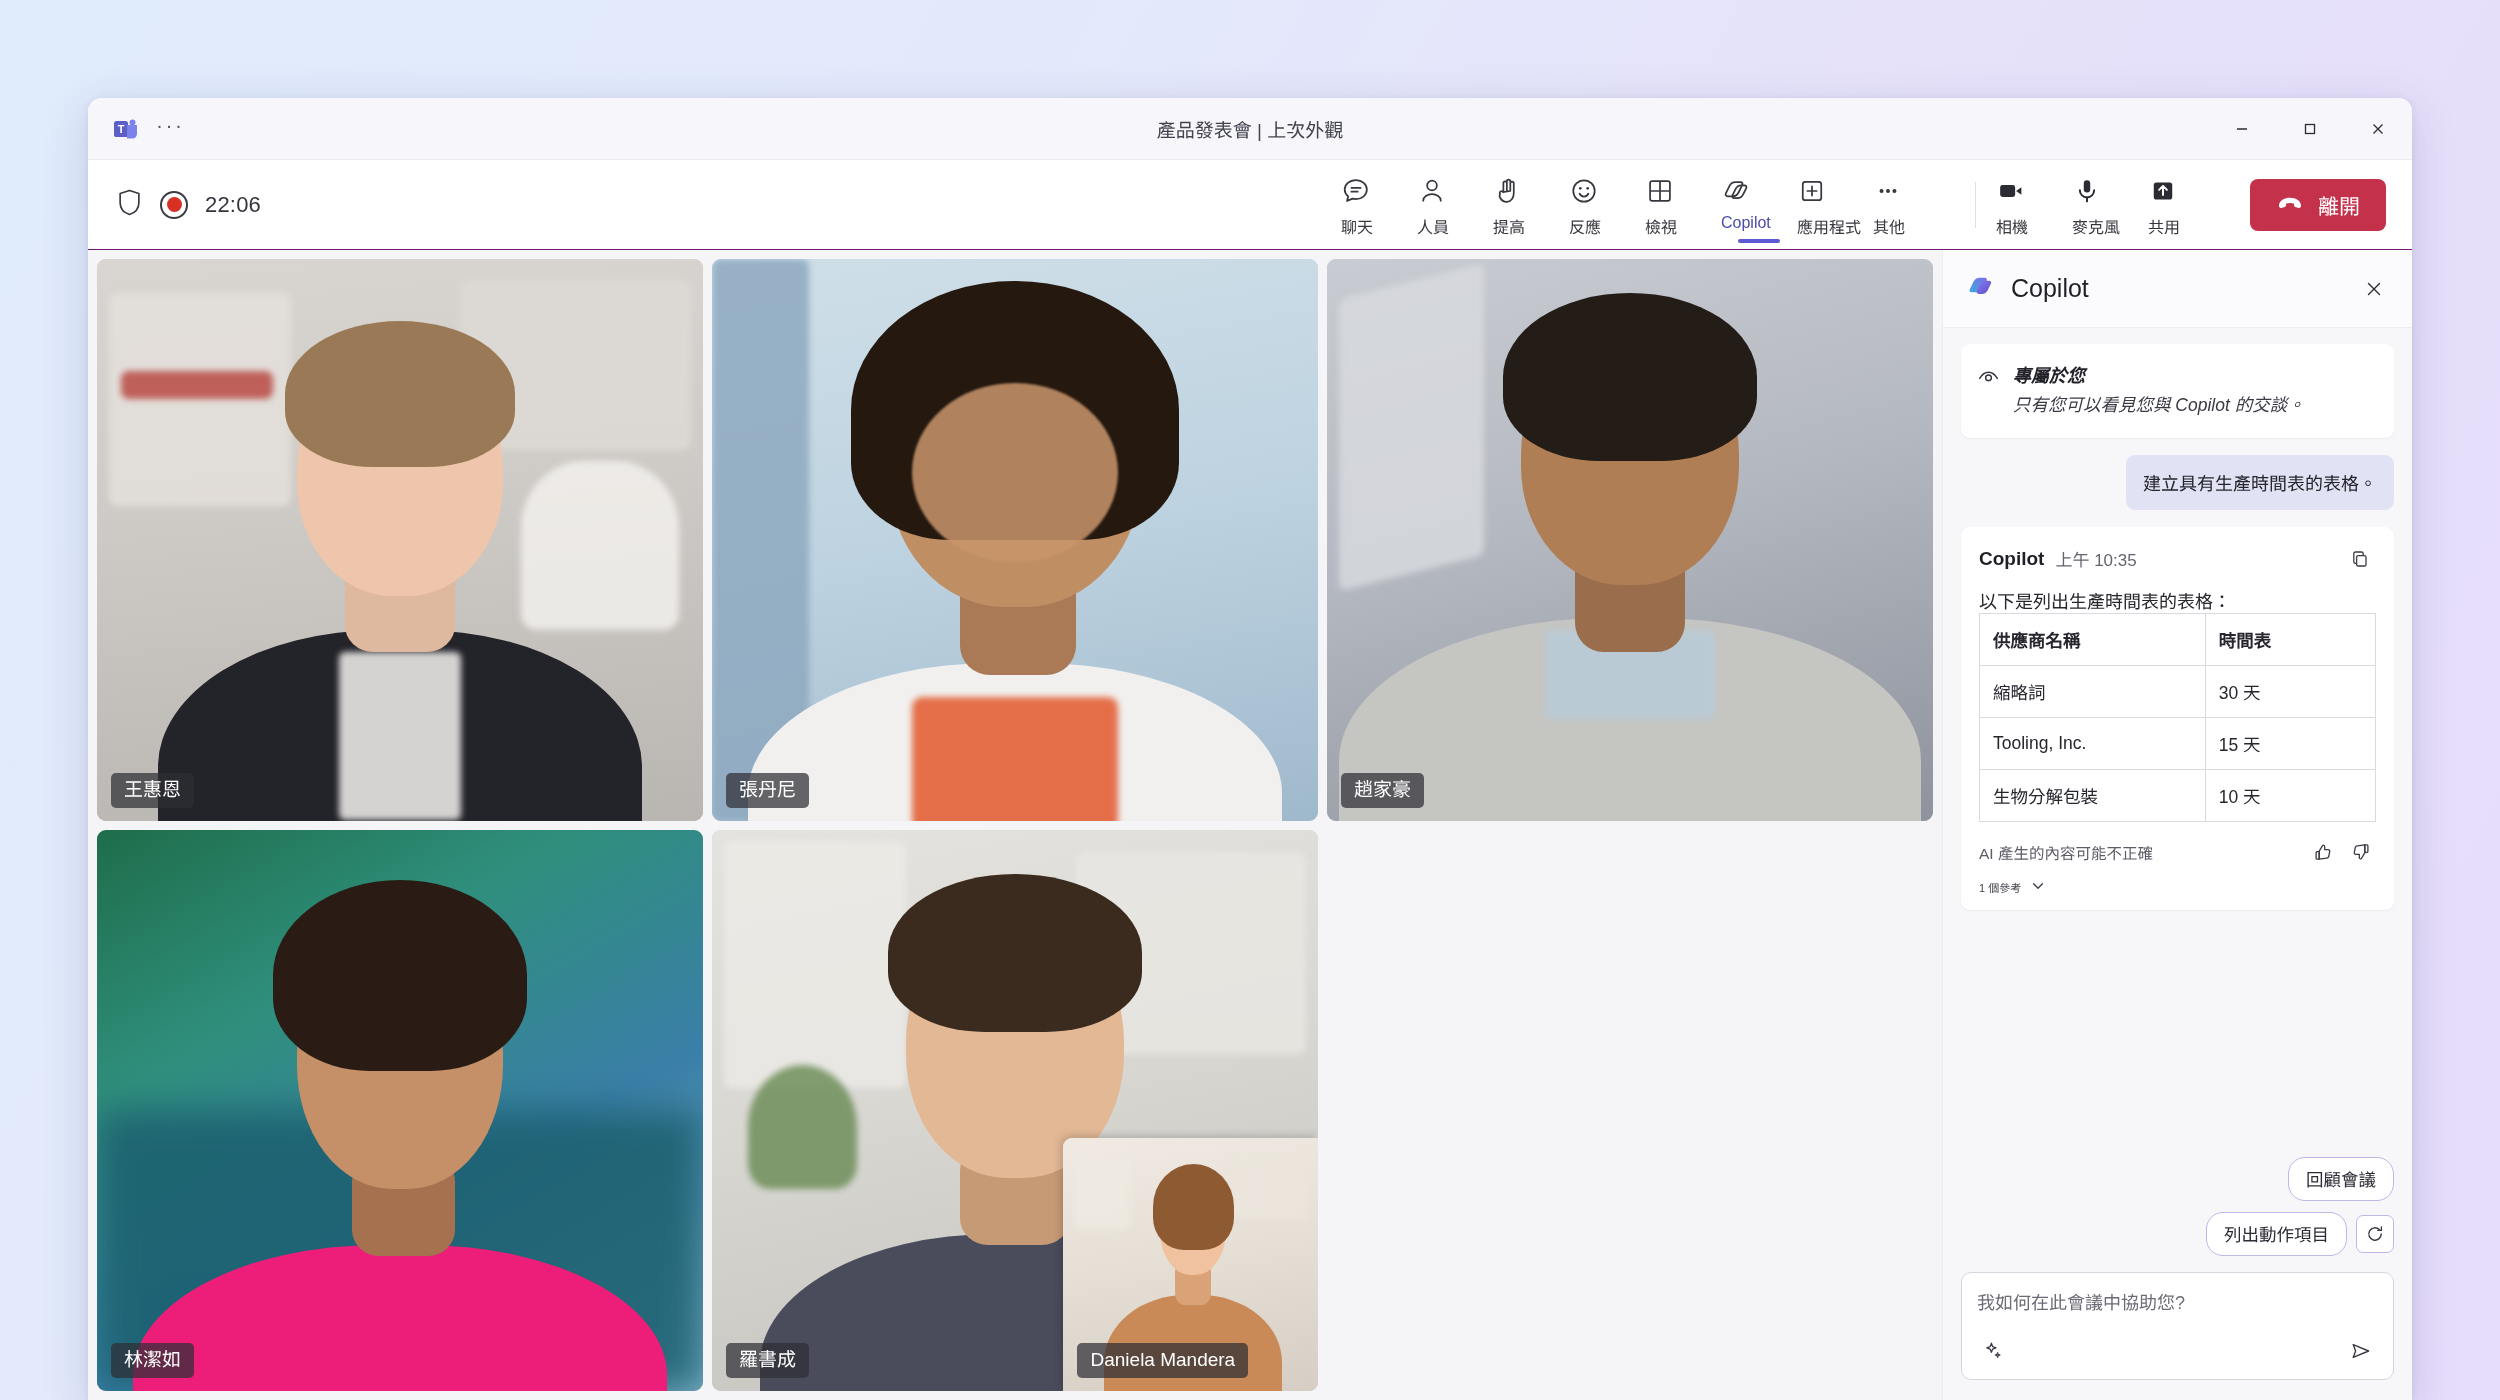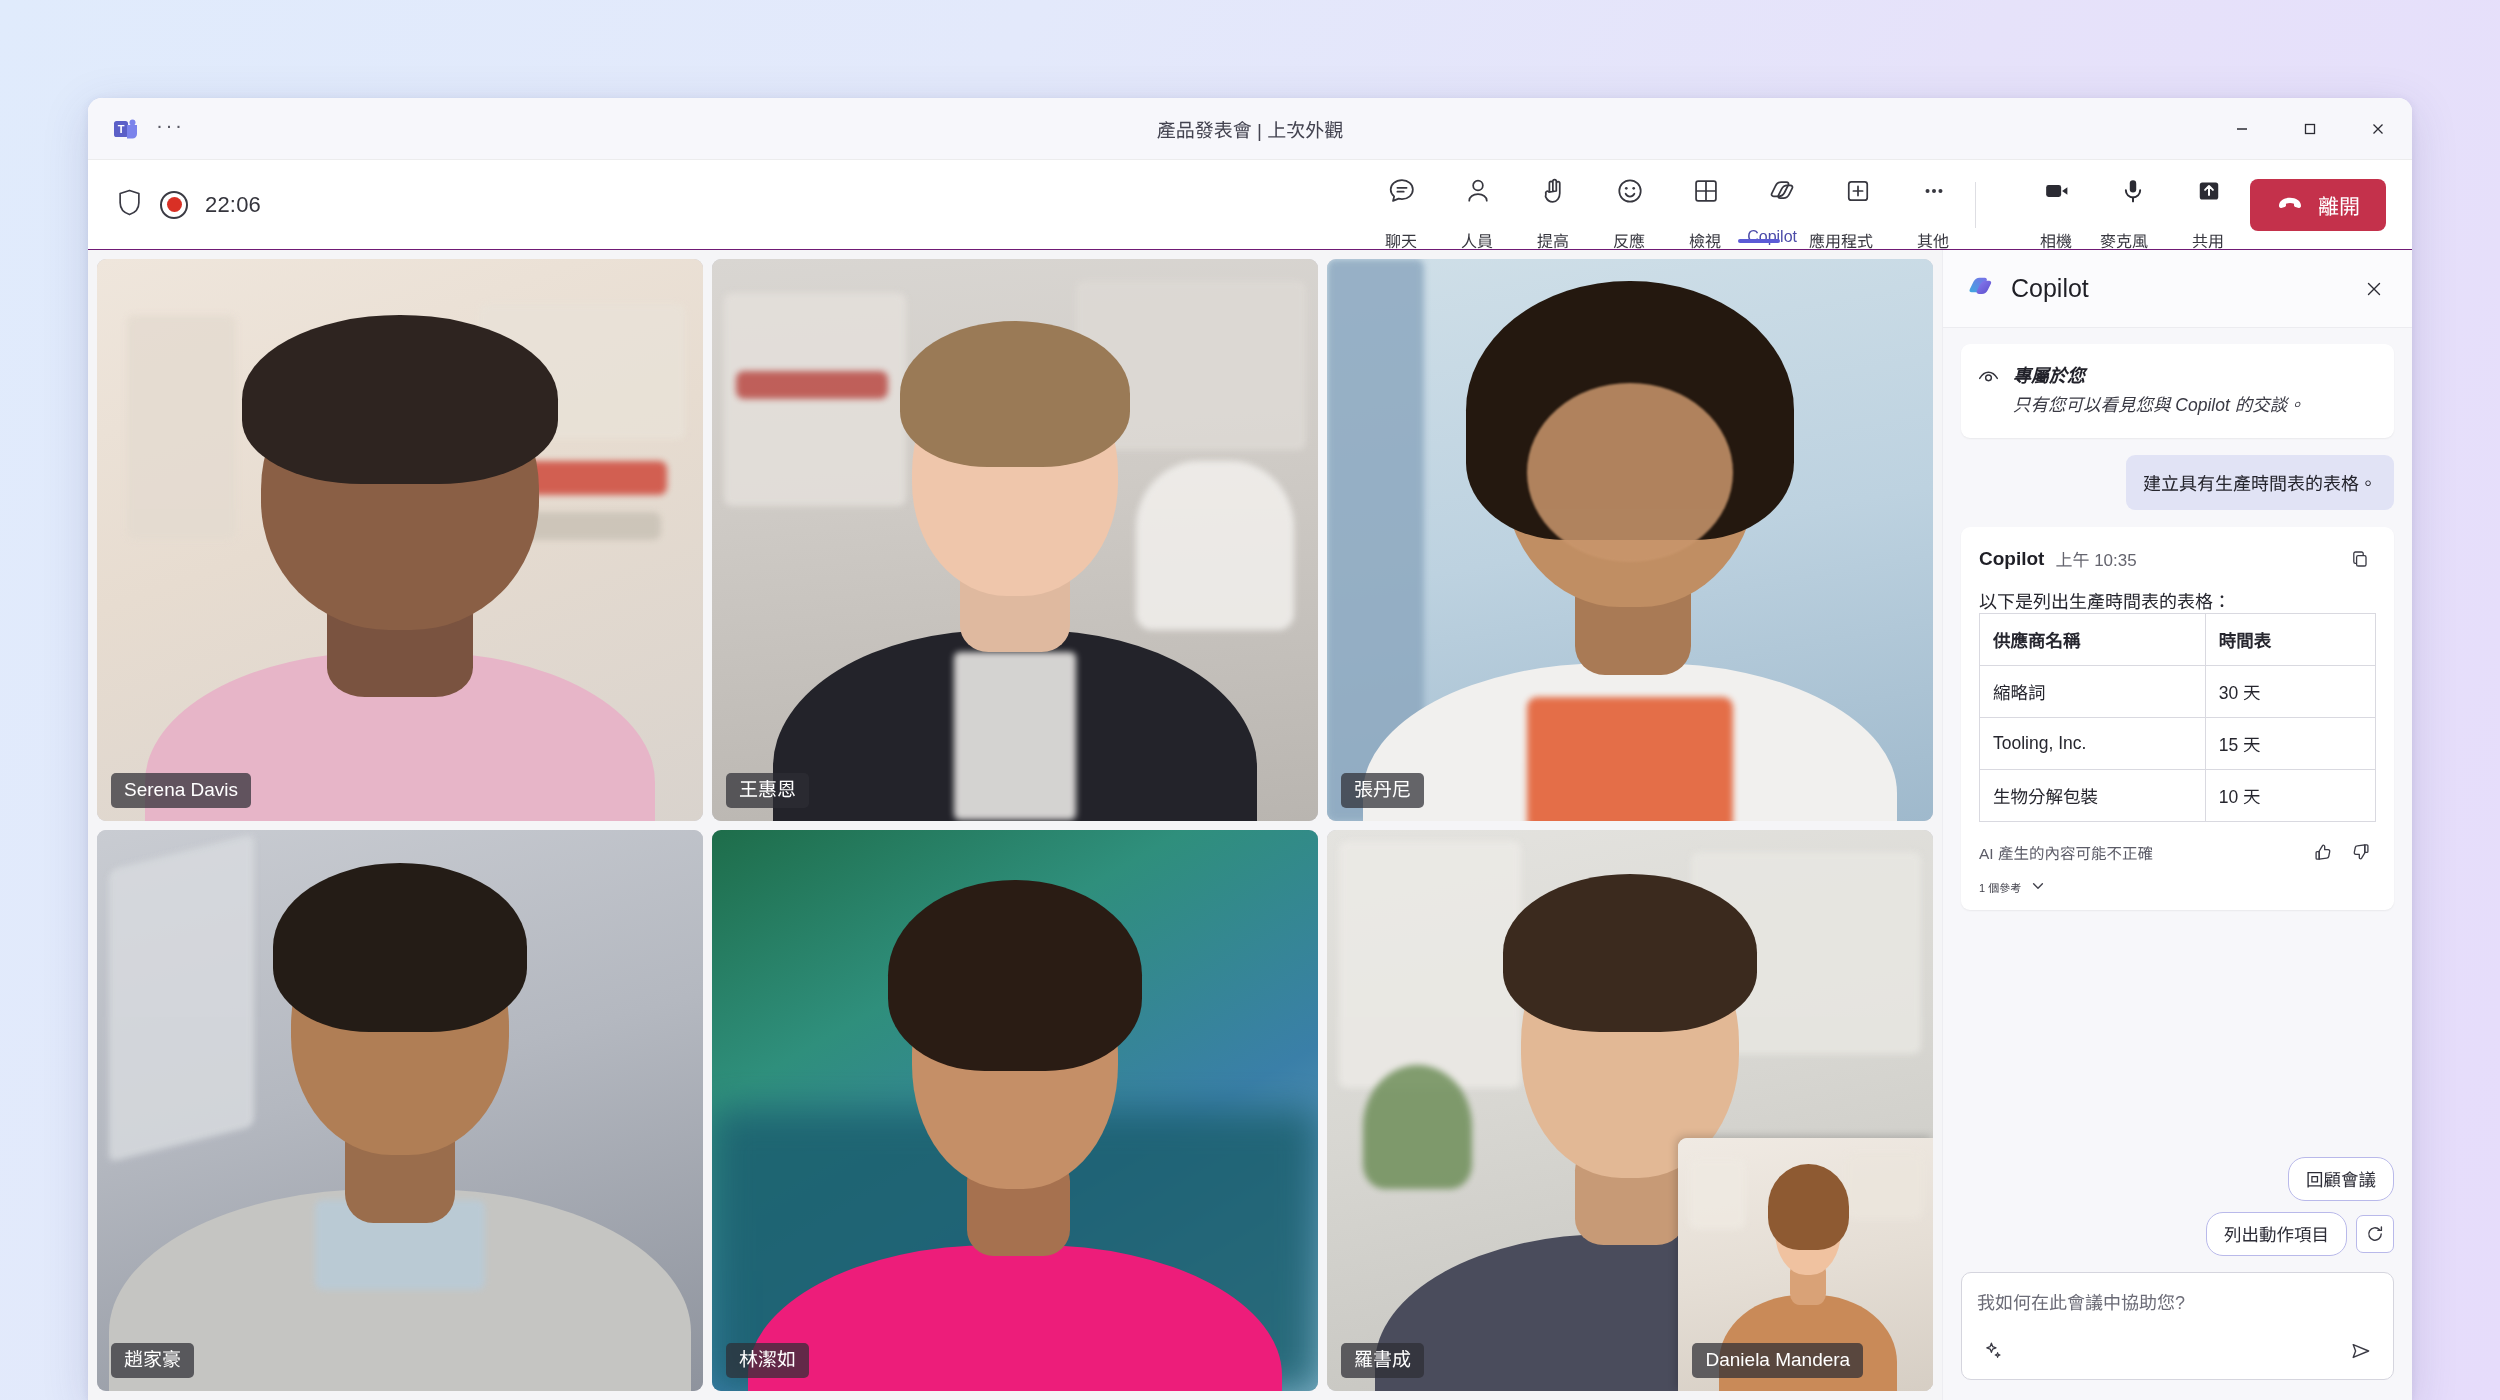--- a/index.html
+++ b/index.html
@@ -116,24 +116,24 @@
     margin-left: auto;
     display: flex;
     align-items: flex-end;
     gap: 0;
   }
   .tool {
     width: 76px;
     height: 70px;
     display: flex;
     flex-direction: column;
-    align-items: flex-end;
+    align-items: flex-start;
     justify-content: flex-start;
     padding-top: 6px;
-    gap: 22px;
+    gap: 8px;
     cursor: default;
     border-radius: 6px;
     position: relative;
   }
   .tool .ico { height: 30px; display: flex; align-items: center; justify-content: center; }
   .tool .lbl {
     font-size: 16px;
     color: #37373f;
     white-space: nowrap;
   }
@@ -624,34 +624,20 @@
         </span>
         <span>離開</span>
       </button>
     </div>
   </div>
 
   <div class="content">
 
     <div class="stage">
 
-      <div class="tile">
-        <div class="scene">
-          <div class="bg-fill" style="background:linear-gradient(160deg,#efe6dc 0%,#e7dcd0 45%,#d9d3cd 100%)"></div>
-          <div class="blurobj" style="left:63%;top:8%;width:34%;height:24%;background:#e9e2d8;"></div>
-          <div class="blurobj" style="left:66%;top:36%;width:28%;height:6%;background:#cf4a3c;"></div>
-          <div class="blurobj" style="left:67%;top:45%;width:26%;height:5%;background:#c9c2b6;"></div>
-          <div class="blurobj" style="left:5%;top:10%;width:18%;height:40%;background:#e4dbd0;"></div>
-          <div class="torso" style="left:8%;top:70%;width:84%;height:40%;background:#e7b5c8;"></div>
-          <div class="neck" style="left:38%;top:58%;width:24%;height:20%;background:#7a5340;"></div>
-          <div class="head" style="left:27%;top:16%;width:46%;height:50%;background:#8a5f45;"></div>
-          <div class="hair" style="left:24%;top:10%;width:52%;height:30%;background:#2e2420;"></div>
-        </div>
-        <div class="name-tag">Serena Davis</div>
-      </div>
 
       <div class="tile">
         <div class="scene">
           <div class="bg-fill" style="background:linear-gradient(175deg,#d9d6d2 0%,#cfcbc6 40%,#b9b5b0 100%)"></div>
           <div class="blurobj" style="left:2%;top:6%;width:30%;height:38%;background:#e4e0db;"></div>
           <div class="blurobj" style="left:4%;top:20%;width:25%;height:5%;background:#b94a44;"></div>
           <div class="blurobj" style="left:60%;top:4%;width:38%;height:30%;background:#dedad5;"></div>
           <div class="blurobj" style="left:70%;top:36%;width:26%;height:30%;background:#f2f0ed;border-radius:40% 40% 10% 10%;"></div>
           <div class="torso" style="left:10%;top:66%;width:80%;height:42%;background:#23232a;"></div>
           <div class="blurobj" style="left:40%;top:70%;width:20%;height:30%;background:#f4f2ef;border-radius:6px;"></div>

